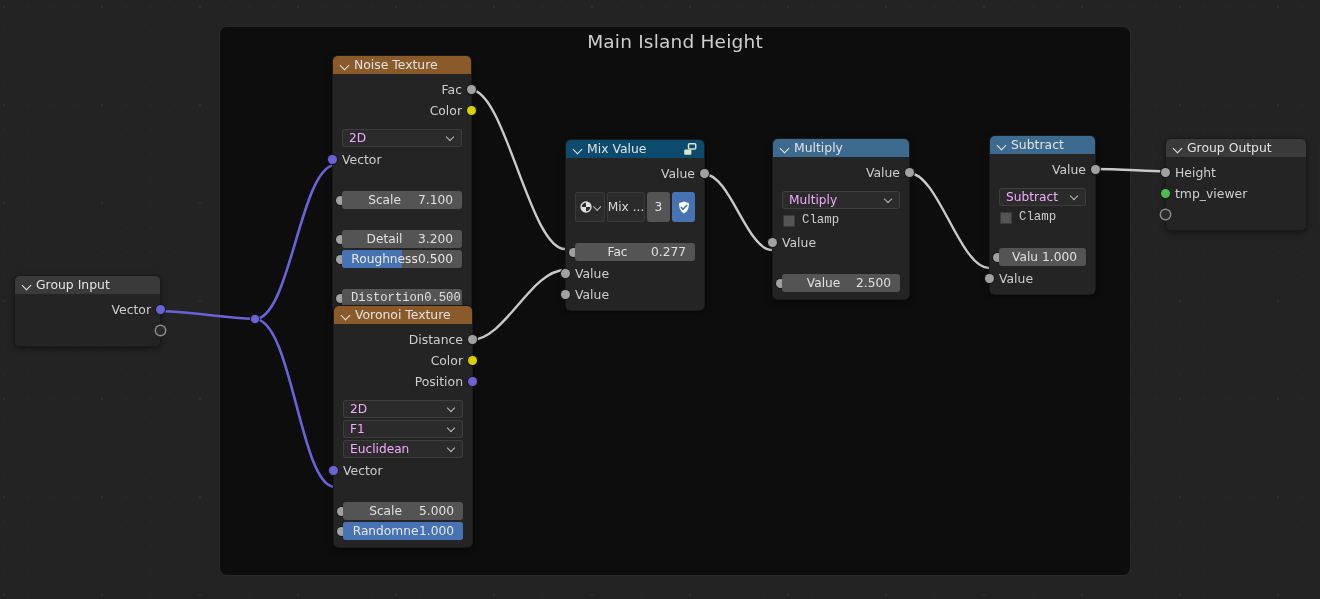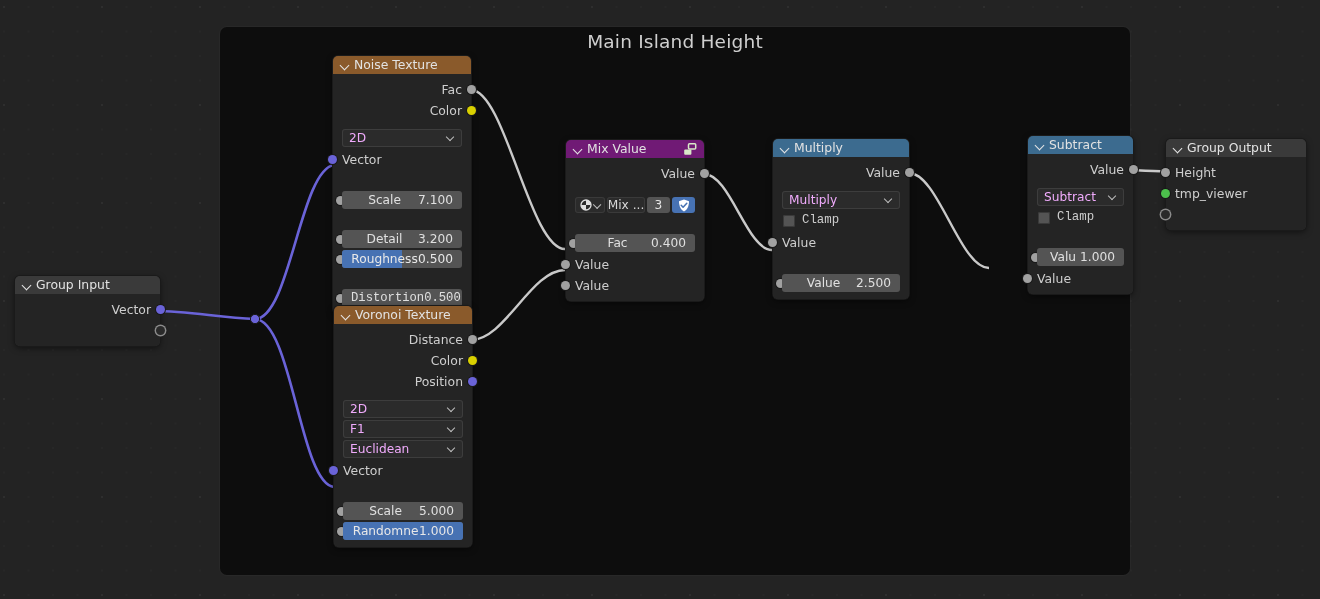--- a/index.html
+++ b/index.html
@@ -80,21 +80,21 @@
   }
   .node-body {
     background: #242424;
     border-radius: 0 0 5px 5px;
     padding-bottom: 5px;
     position: relative;
   }
   .hdr-tex   { background: #8a5a2b; }
   .hdr-conv  { background: #3c6b8f; }
   .hdr-group { background: #3a3a3a; }
-  .hdr-mix   { background: #701a75; }
+  .hdr-mix   { background: #0c4a6e; }
 
   .chev {
     display: inline-block;
     width: 9px;
     height: 9px;
     position: relative;
     flex: none;
   }
   .chev::before {
     content: "";
@@ -219,22 +219,22 @@
     background: #545454;
     box-shadow: inset 0 0 0 1px #3a3a3a;
     flex: none;
   }
 
   
   .w-datablock {
     display: flex;
     align-items: stretch;
     gap: 2px;
-    height: 16px;
-    margin: 7px 0 1px 0;
+    height: 30px;
+    margin: 2px 0 1px 0;
   }
   .db-browse {
     background: #2b2b2b;
     border-radius: 3px;
     width: 30px;
     display: flex;
     align-items: center;
     justify-content: center;
     gap: 2px;
     box-shadow: inset 0 0 0 1px #3a3a3a;
@@ -484,21 +484,21 @@
             <svg width="12" height="13" viewBox="0 0 12 13">
               <path d="M6,0.6 L11,2.3 C11,7.6 9,11 6,12.4 C3,11 1,7.6 1,2.3 Z" fill="#ffffff"></path>
               <path d="M3.2,6.3 L5.1,8.3 L8.8,4.2" fill="none" stroke="#4772b3" stroke-width="1.5" stroke-linecap="round" stroke-linejoin="round"></path>
             </svg>
           </div>
         </div>
         <div style="position:relative;">
           <span class="sock left s-gray" style="left:-6px;"></span>
           <div class="w w-num">
             <span class="lab">Fac</span>
-            <span class="val">0.400</span>
+            <span class="val">0.277</span>
           </div>
         </div>
       </div>
       <div class="row in">
         <span class="sock left s-gray"></span>
         <span>Value</span>
       </div>
       <div class="row in">
         <span class="sock left s-gray"></span>
         <span>Value</span>
@@ -537,21 +537,21 @@
           <span class="sock left s-gray" style="left:-6px;"></span>
           <div class="w w-num">
             <span class="lab">Value</span>
             <span class="val">2.500</span>
           </div>
         </div>
       </div>
     </div>
   </div>
 
-  <div class="node" style="left:1028px; top:136px; width:105px;">
+  <div class="node" style="left:990px; top:136px; width:105px;">
     <div class="node-header hdr-conv">
       <span class="chev"></span>
       <span class="hdr-title">Subtract</span>
     </div>
     <div class="node-body">
       <div class="body-pad-top"></div>
       <div class="row out">
         <span>Value</span>
         <span class="sock right s-gray"></span>
       </div>

